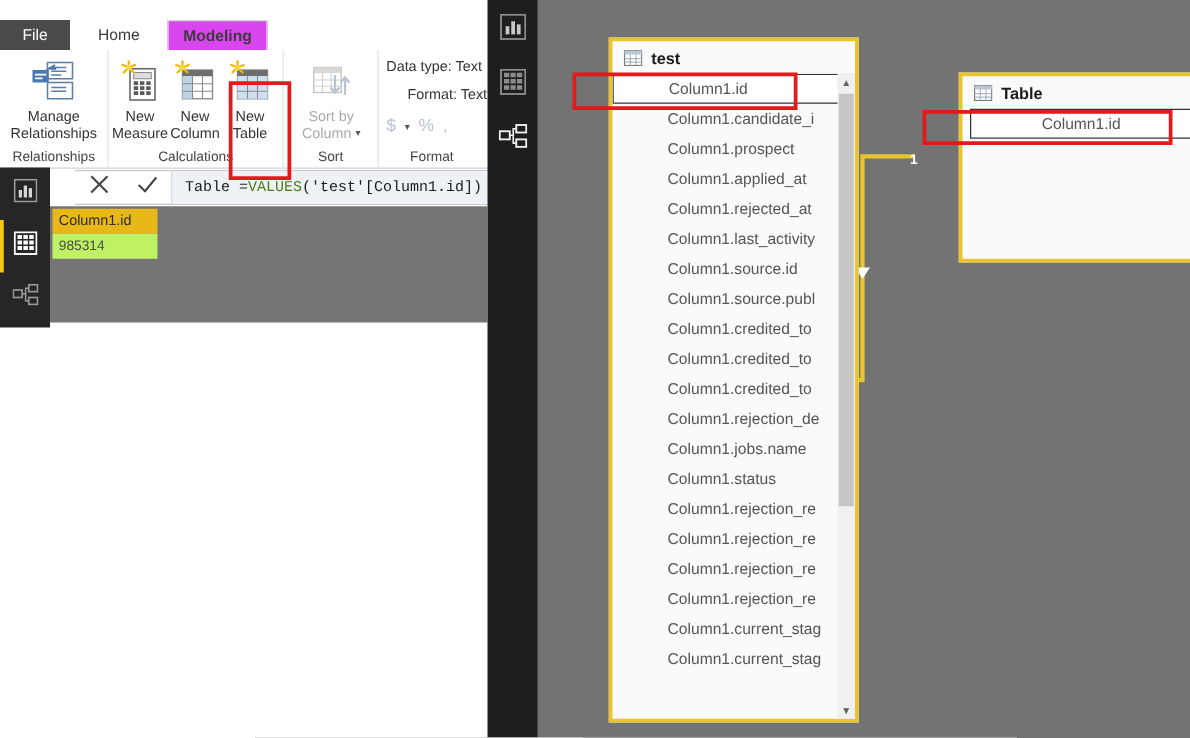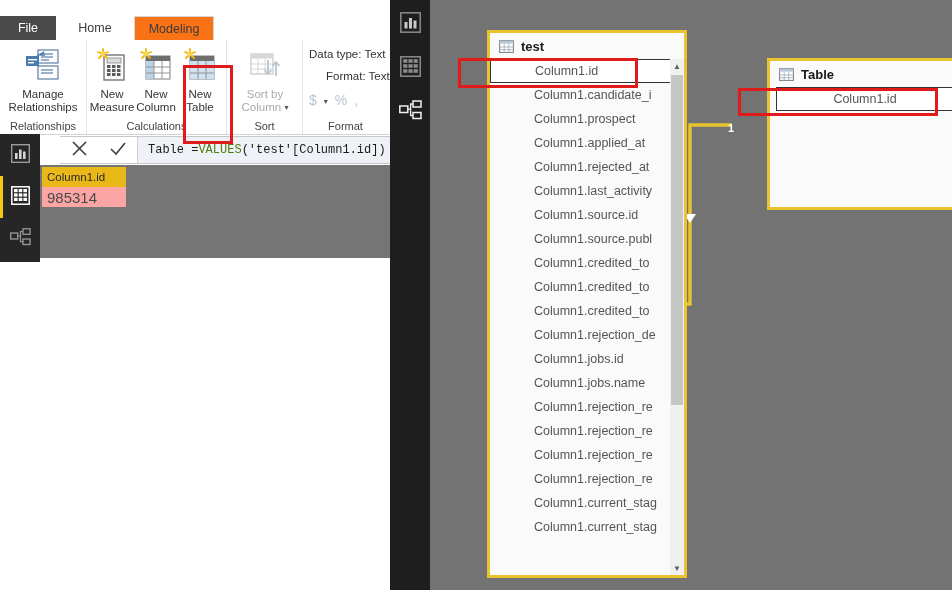--- a/index.html
+++ b/index.html
@@ -43,24 +43,25 @@
     box-sizing: border-box;
   }
   .tab-file {
     left: 0; width: 56px;
     background: #4a4a4a;
     color: #ffffff;
   }
   .tab-home { left: 56px; width: 78px; }
   .tab-modeling {
     left: 134px; width: 80px;
-    background: #f97316;
+    background: #d946ef;
     border-left: 1px solid #d6d6d6;
     border-right: 1px solid #d6d6d6;
     border-top: 1px solid #d6d6d6;
+    font-weight: bold;
   }
 
   
   .ribbon {
     position: absolute;
     left: 0; top: 24px;
     width: 390px; height: 94px;
     background: #ffffff;
     border-bottom: 1px solid #d4d4d4;
   }
@@ -226,23 +227,23 @@
     background: #e8b818;
     color: #2b2b2b;
     font-size: 11.5px;
     display: flex;
     align-items: center;
     padding-left: 5px;
     box-sizing: border-box;
   }
   .grid-cell {
     height: 20px;
-    background: #fca5a5;
+    background: #bef264;
     color: #4a4a4a;
-    font-size: 15px;
+    font-size: 11px;
     display: flex;
     align-items: center;
     padding-left: 5px;
     box-sizing: border-box;
   }
 
   
   #right-pane {
     position: absolute;
     left: 390px; top: 0;
@@ -691,22 +692,22 @@
       <div class="tfield">Column1.prospect</div>
       <div class="tfield">Column1.applied_at</div>
       <div class="tfield">Column1.rejected_at</div>
       <div class="tfield">Column1.last_activity</div>
       <div class="tfield">Column1.source.id</div>
       <div class="tfield">Column1.source.publ</div>
       <div class="tfield">Column1.credited_to</div>
       <div class="tfield">Column1.credited_to</div>
       <div class="tfield">Column1.credited_to</div>
       <div class="tfield">Column1.rejection_de</div>
-      <div class="tfield">Column1.jobs.id</div>
       <div class="tfield">Column1.jobs.name</div>
+      <div class="tfield">Column1.status</div>
       <div class="tfield">Column1.rejection_re</div>
       <div class="tfield">Column1.rejection_re</div>
       <div class="tfield">Column1.rejection_re</div>
       <div class="tfield">Column1.rejection_re</div>
       <div class="tfield">Column1.current_stag</div>
       <div class="tfield">Column1.current_stag</div>
     </div>
     <div class="vsb">
       <div class="vsb-arrow up">▲</div>
       <div class="vsb-thumb"></div>

